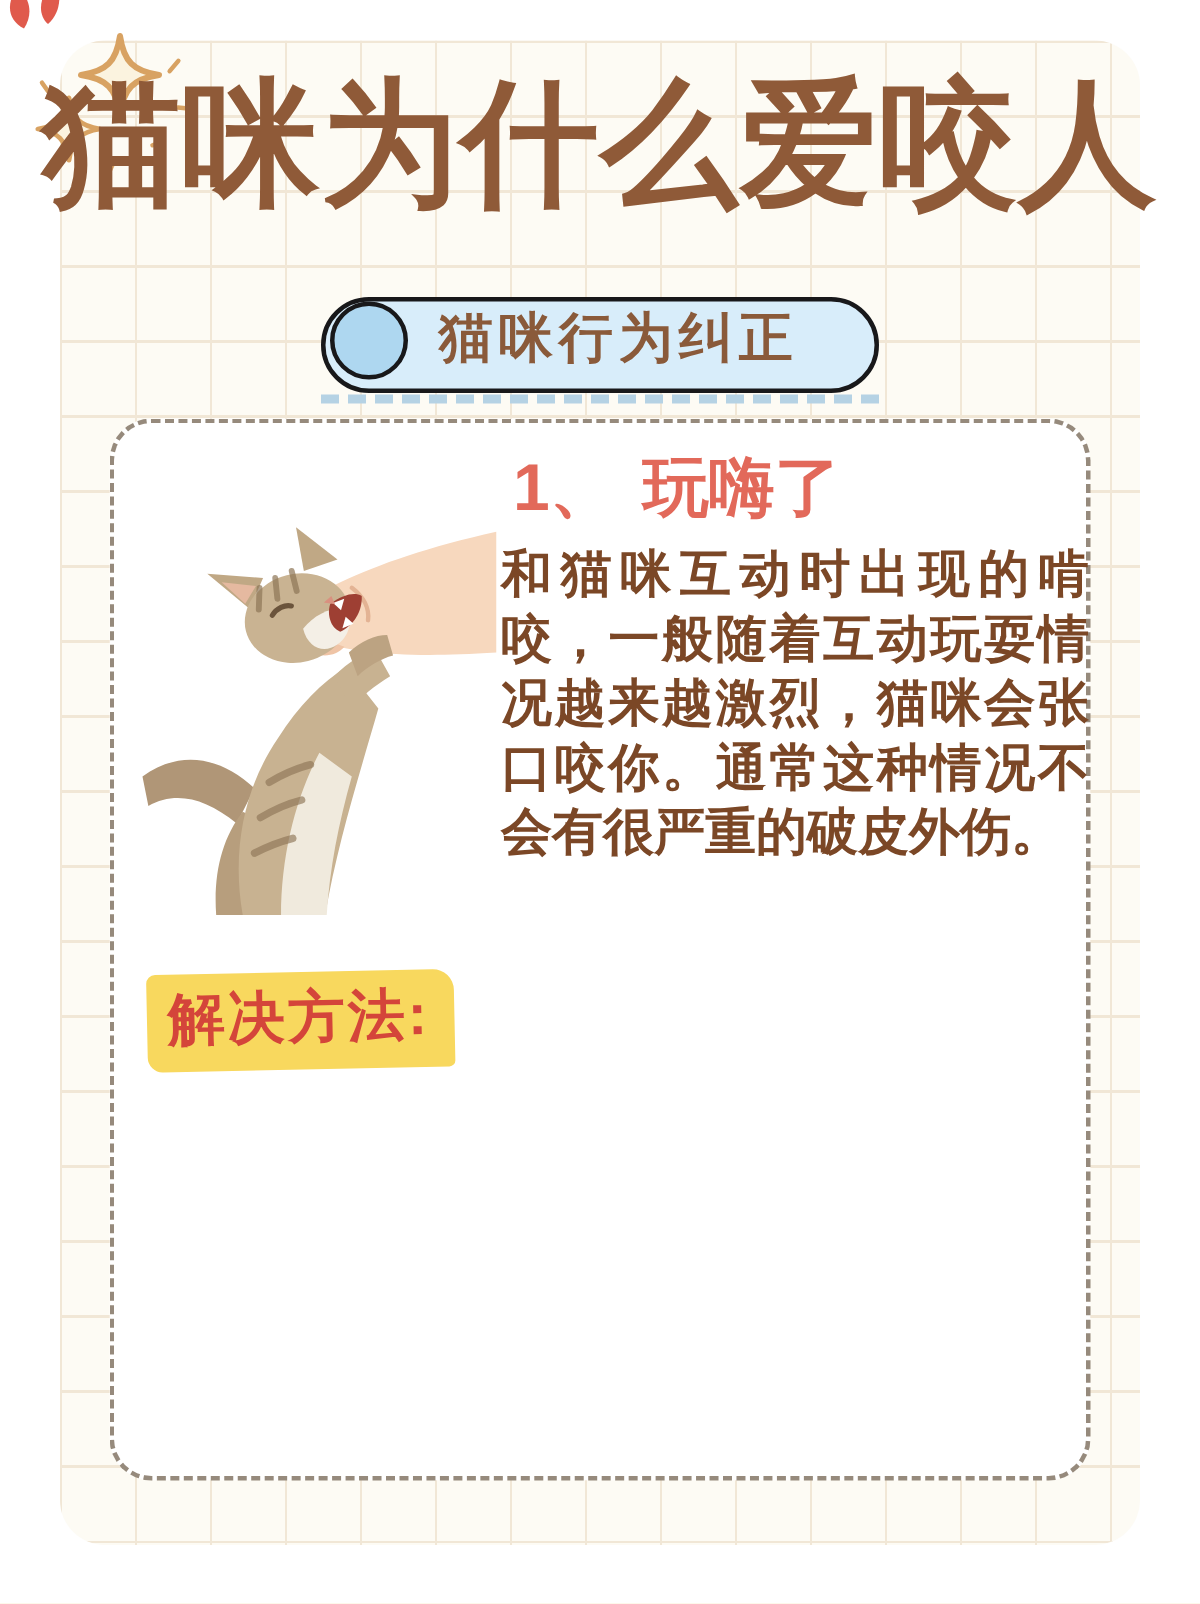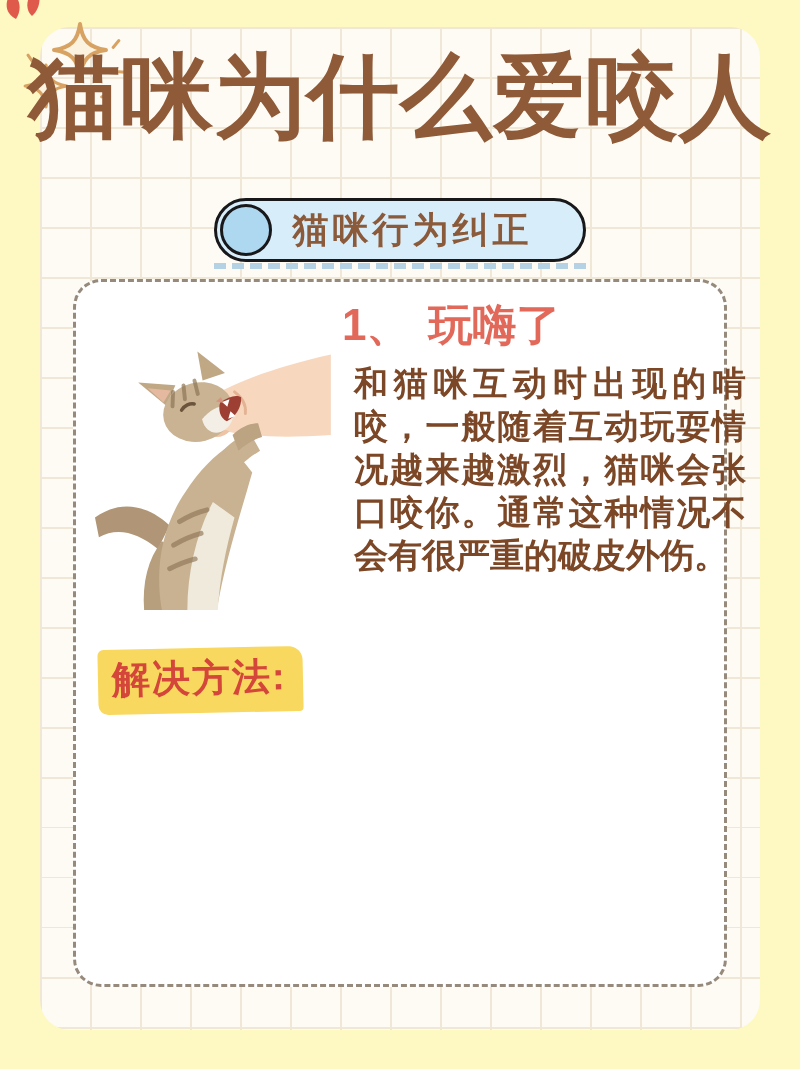--- a/index.html
+++ b/index.html
@@ -3,41 +3,41 @@
 <meta charset="utf-8">
 <style>
   * { margin:0; padding:0; box-sizing:border-box; }
   html,body { width:800px; }
   body {
     font-family:"Liberation Sans","DejaVu Sans",sans-serif;
     background:#FBE4AD;
   }
   .poster {
     position:relative; width:800px; height:1069px;
-    background:#fef9c3; overflow:hidden;
+    background:#ffffff; overflow:hidden;
   }
   
   .panel {
     position:absolute; left:40px; top:27px; width:720px; height:1003px;
     background-color:#FDFBF4;
     background-image:
       repeating-linear-gradient(to right,  #F1E7D6 0 1.5px, transparent 1.5px 50px),
       repeating-linear-gradient(to bottom, #F1E7D6 0 1.5px, transparent 1.5px 50px);
     border-radius:30px;
   }
   .main-title {
     position:absolute; left:0; top:46px; width:800px;
     text-align:center; font-size:92px; font-weight:900;
     color:#8F5A38; letter-spacing:1px; line-height:1.1;
   }
   .badge-pill {
     position:absolute; left:50%; top:198px; transform:translateX(-50%);
     width:372px; height:64px; background:#D8EDFA;
     border:3px solid #18181A; border-radius:34px;
-    display:flex; align-items:center;
+    display:flex; 
   }
   .badge-circle {
     width:52px; height:52px; border-radius:50%;
     background:#AED7F0; border:3px solid #18181A;
     margin-left:3px; flex:0 0 auto;
   }
   .badge-label {
     flex:1; text-align:center; font-size:36px; font-weight:800;
     color:#8A5A3A; margin-right:30px; letter-spacing:4px;
   }
@@ -53,21 +53,21 @@
     position:absolute; left:82px; top:325px; width:252px; height:285px;
   }
   .section-heading {
     position:absolute; left:342px; top:296px;
     font-size:44px; font-weight:700; color:#E2695A;
   }
   .section-heading .num { margin-right:18px; }
   .body-text {
     position:absolute; left:334px; top:362px; width:392px;
     font-size:34px; font-weight:700; color:#7B4726;
-    line-height:43px; text-align:justify; text-justify:inter-ideograph;margin-left:20px;
+    line-height:43px; text-align:justify; text-justify:inter-ideograph;
   }
   .solution-label {
     position:absolute; left:98px; top:648px;
     display:inline-block; background:#F8D85E;
     padding:5px 16px 9px 14px;
     border-radius:6px 14px 4px 10px;
     transform:rotate(-1.2deg);
     font-size:38px; font-weight:900; color:#D4453A; letter-spacing:2px;
   }
   .bullet-list {

